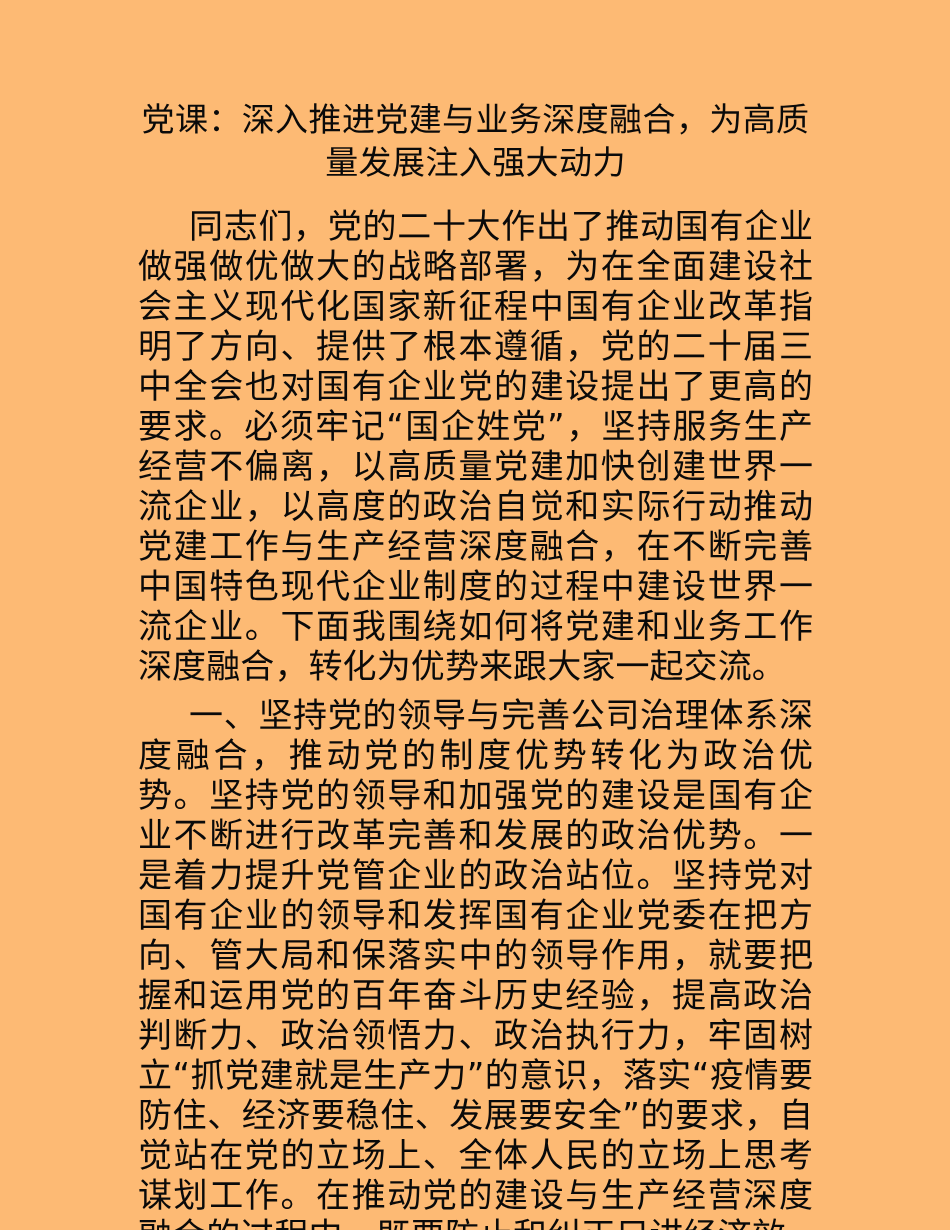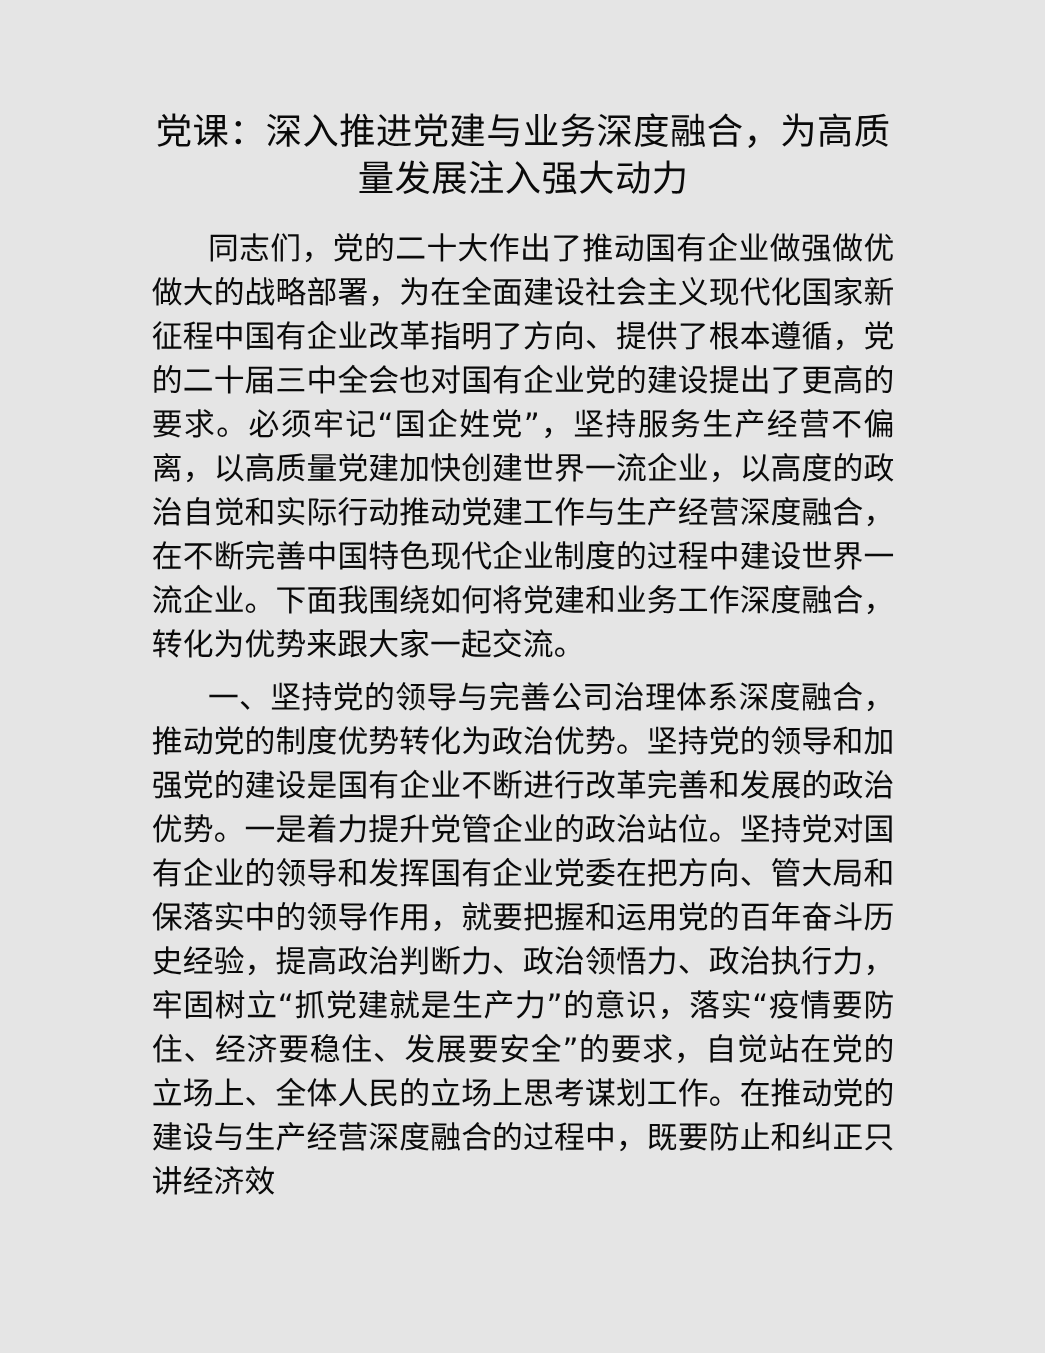--- a/index.html
+++ b/index.html
@@ -14,21 +14,21 @@
     overflow: hidden;
     font-family: "DejaVu Sans", "Liberation Sans", sans-serif;
     color: #000000;
     -webkit-font-smoothing: antialiased;
   }
 
   .page {
     position: relative;
     width: 950px;
     height: 1230px;
-    background: #e5e5e5;
+    background: #fdba74;
     box-sizing: border-box;
   }
 
   .content {
     position: absolute;
     left: 138px;
     top: 98px;
     width: 675px;
   }
 
@@ -37,21 +37,21 @@
     line-height: 43px;
     font-weight: 500;
     text-align: center;
     letter-spacing: 0.4px;
     margin: 0 0 22px 0;
     color: #0a0a0a;
     text-align-last: center;
   }
 
   .para {
-    font-size: 28px;
+    font-size: 34px;
     line-height: 40px;
     font-weight: 400;
     text-align: justify;
     text-justify: inter-character;
     text-indent: 51px;
     margin: 0 0 9px 0;
     color: #0a0a0a;
     letter-spacing: 0.1px;
     word-break: break-all;
   }

